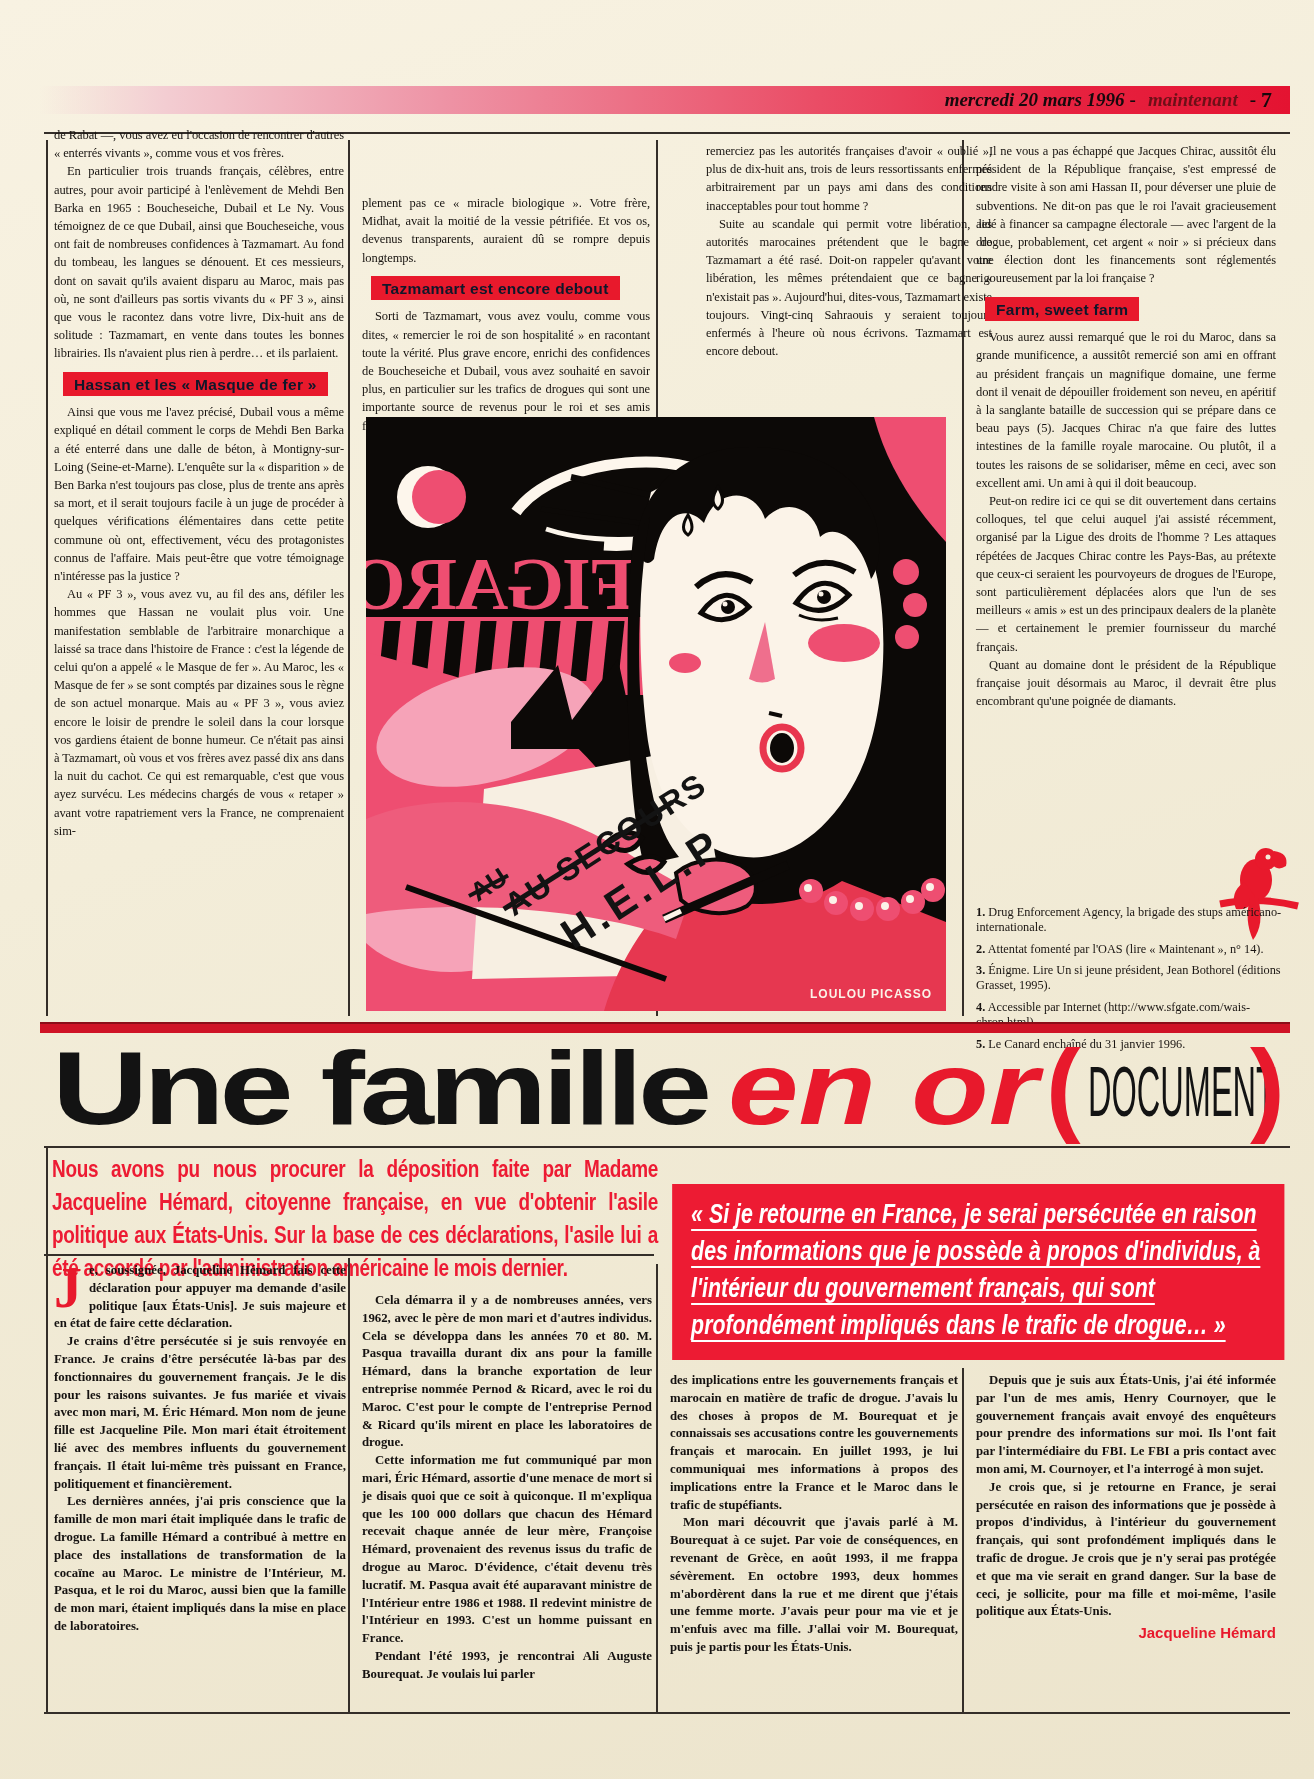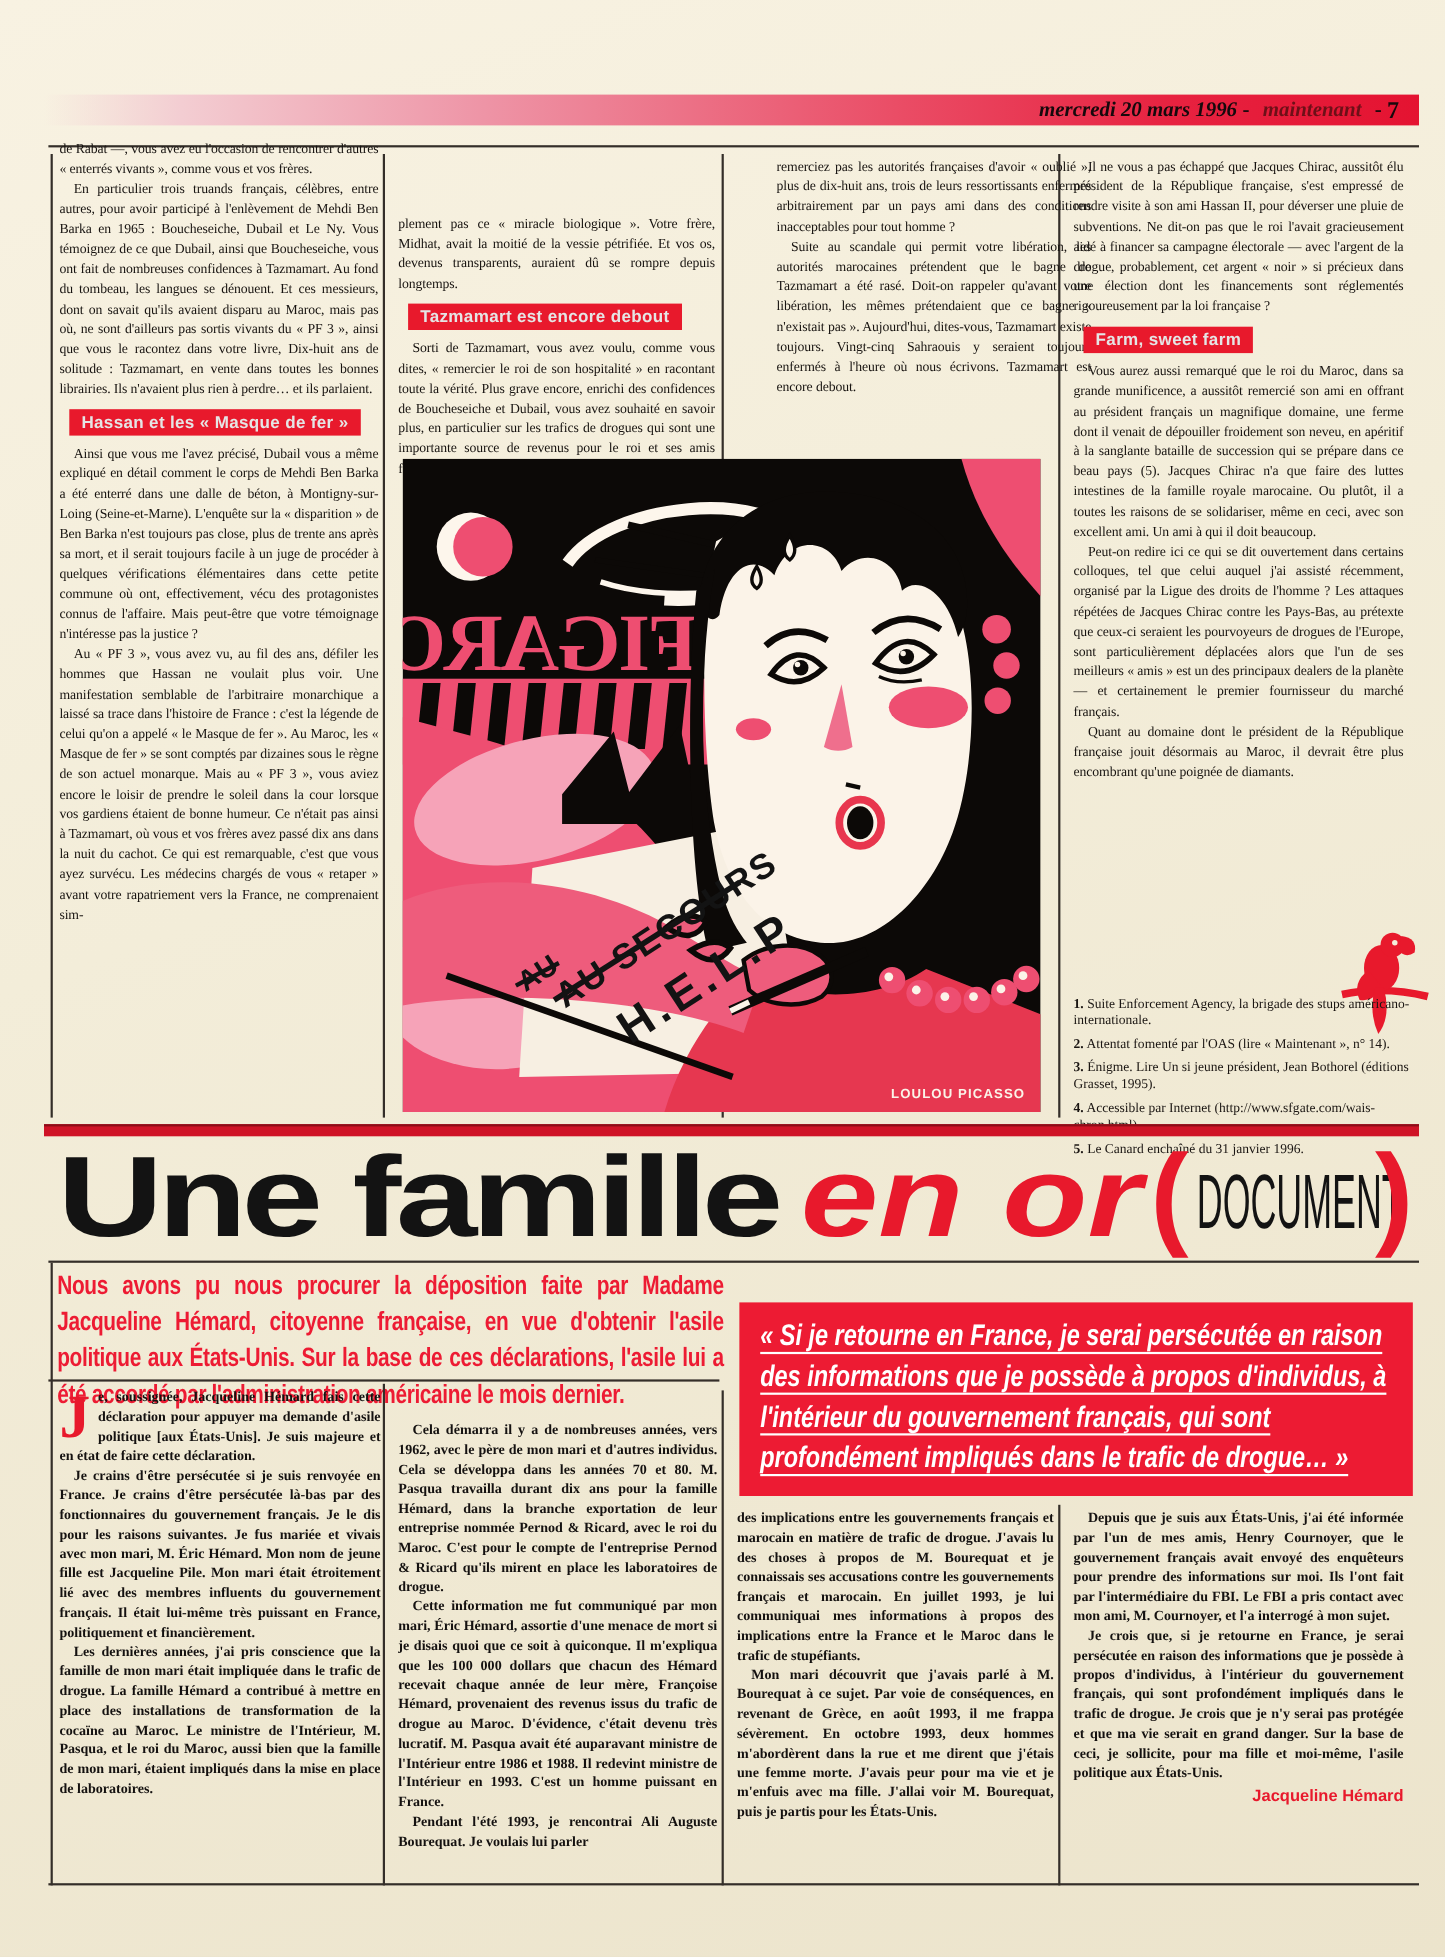--- a/index.html
+++ b/index.html
@@ -17,21 +17,21 @@
     font:bold italic 19px "Liberation Serif",serif;color:#16090c;}
   .topbar .brand{color:#6d1018;margin:0 7px;}
   .topbar .dash{margin:0 5px;font-style:normal;}
   .topbar .pnum{font-style:normal;font-size:22px;}
 
   
   .tcol{position:absolute;font-size:12.5px;line-height:18.2px;text-align:justify;
         color:#171310;letter-spacing:-0.1px;}
   .tcol p{margin:0;}
   .ind{text-indent:13px;}
-  .subhead{display:inline-block;background:#e8192c;color:#e5e5e5;
+  .subhead{display:inline-block;background:#e8192c;color:#0f172a;
     font:bold 15.5px/1 "Liberation Sans",sans-serif;letter-spacing:.3px;
     padding:5px 11px 4px;margin:9px 0 7px 9px;}
 
   
   .footnotes{position:absolute;font-size:12.3px;line-height:14.8px;color:#1a1512;text-align:left;}
   .footnotes .fn{margin-bottom:7px;}
   .fnum{font-weight:bold;}
 
   
   .redbar{position:absolute;left:40px;top:1022px;width:1250px;height:9px;
@@ -105,21 +105,21 @@
     <path d="M4,62 q38,-8 78,2" stroke="#e8192c" stroke-width="7" fill="none"></path>
     <ellipse cx="40" cy="38" rx="16" ry="21" fill="#e8192c"></ellipse>
     <circle cx="50" cy="17" r="11" fill="#e8192c"></circle>
     <path d="M58,9 q15,2 12,15 q-9,6 -15,-3 Z" fill="#e8192c"></path>
     <path d="M28,40 q-15,11 -8,27 q15,2 19,-13 Z" fill="#e8192c"></path>
     <path d="M42,56 q7,26 -5,42 q-9,-20 -3,-42 Z" fill="#e8192c"></path>
     <circle cx="52" cy="15" r="2.5" fill="#f3edd9"></circle>
   </svg>
 
   <div class="footnotes" style="left:976px;top:905px;width:306px;">
-    <div class="fn"><span class="fnum">1.</span> <span>Suite Enforcement Agency, la brigade des stups américano-internationale.</span></div>
+    <div class="fn"><span class="fnum">1.</span> <span>Drug Enforcement Agency, la brigade des stups américano-internationale.</span></div>
     <div class="fn"><span class="fnum">2.</span> <span>Attentat fomenté par l'OAS (lire « Maintenant », n° 14).</span></div>
     <div class="fn"><span class="fnum">3.</span> <span>Énigme. Lire Un si jeune président, Jean Bothorel (éditions Grasset, 1995).</span></div>
     <div class="fn"><span class="fnum">4.</span> <span>Accessible par Internet (http://www.sfgate.com/wais-chron.html).</span></div>
     <div class="fn"><span class="fnum">5.</span> <span>Le Canard enchaîné du 31 janvier 1996.</span></div>
   </div>
 
   <svg class="abs" style="left:366px;top:417px;" width="580" height="594" viewBox="0 0 580 594">
     <rect x="0" y="0" width="580" height="594" fill="#0c0907"></rect>
 
     <g>

